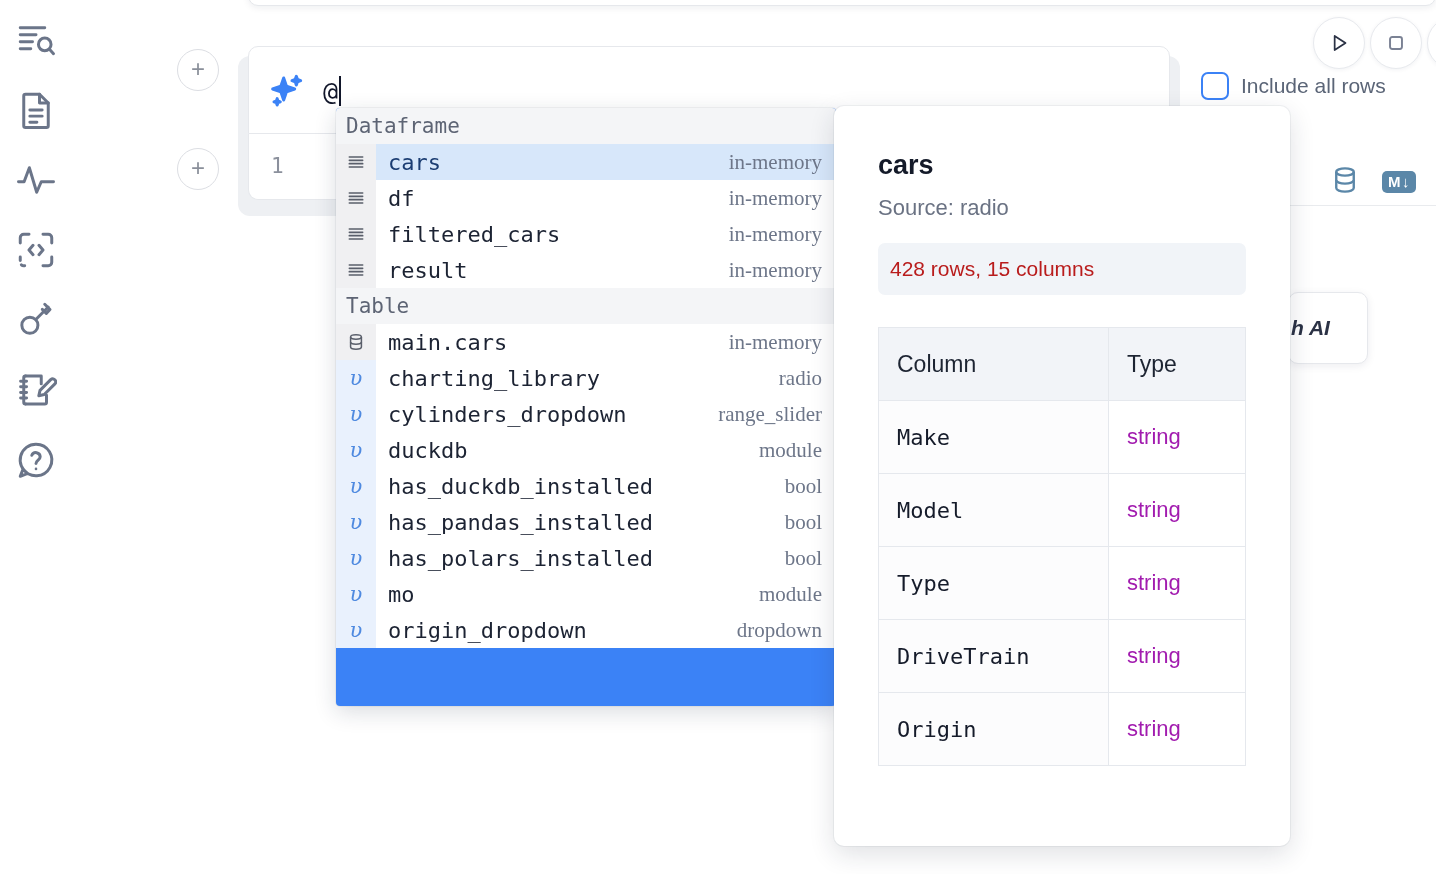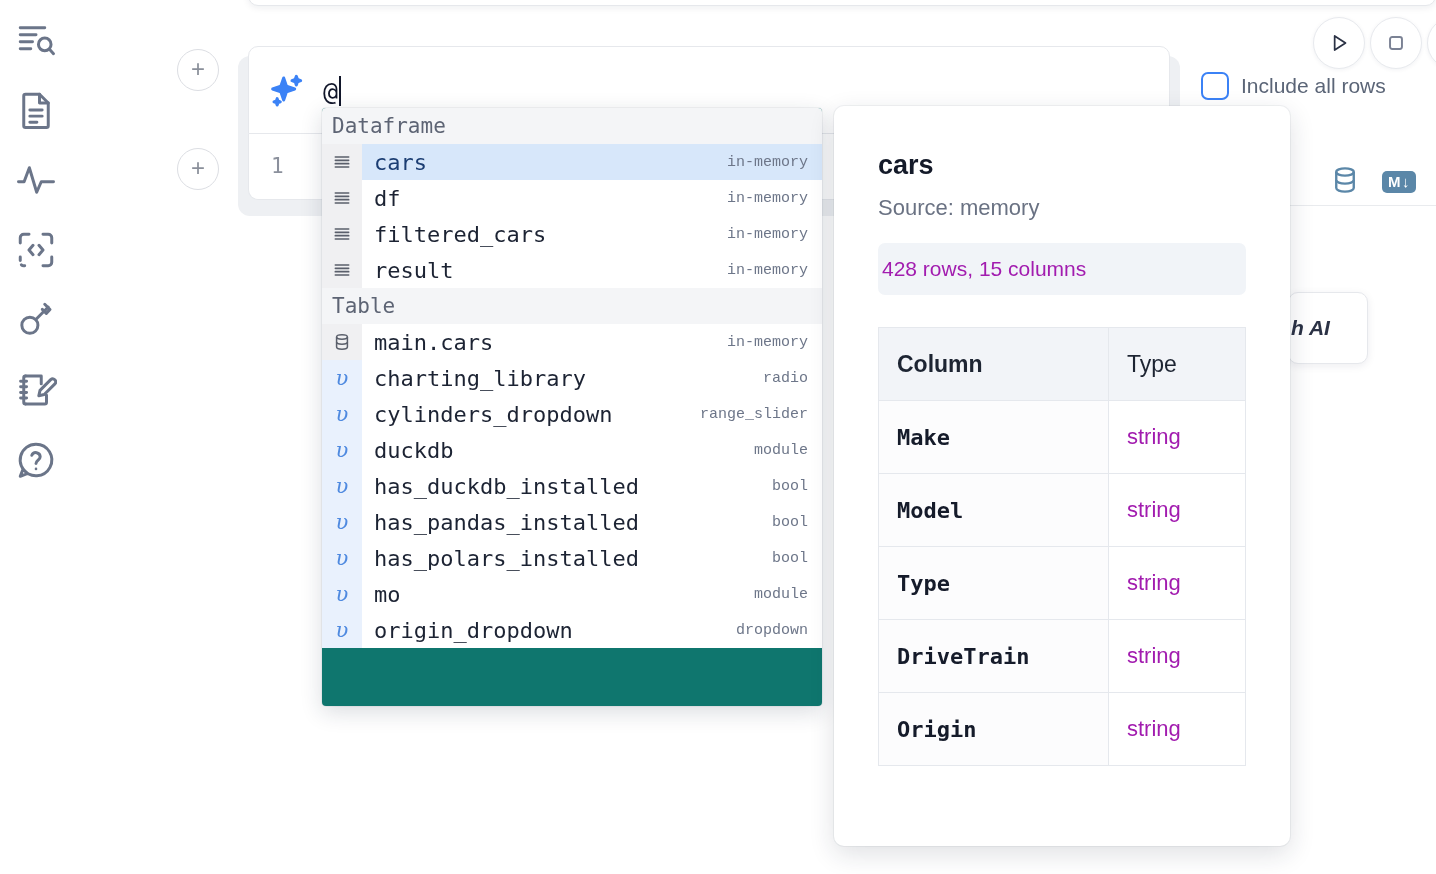--- a/index.html
+++ b/index.html
@@ -214,23 +214,23 @@
     font-weight: 700;
     color: #2b3245;
     white-space: nowrap;
     margin-left: -4px;
     font-style: italic;
   }
 
   
   .ac {
     position: absolute;
-    left: 322px; top: 108px;
+    left: 336px; top: 108px;
     width: 500px; height: 598px;
-    background: #0f766e;
+    background: #3b82f6;
     border-radius: 4px;
     box-shadow: 0 6px 22px rgba(25,35,60,0.16), 0 0 0 1px rgba(25,35,60,0.05);
     overflow: hidden;
     z-index: 10;
   }
   .ac-section {
     height: 36px;
     background: #f4f5f7;
     display: flex; align-items: center;
     padding-left: 10px;
@@ -262,22 +262,22 @@
   .ac-label {
     font-family: "DejaVu Sans Mono", monospace;
     font-size: 22px;
     color: #1c2333;
     padding-left: 12px;
     white-space: nowrap;
   }
   .ac-item.selected .ac-label { color: #1b3d72; }
   .ac-type {
     margin-left: auto;
-    font-family: Liberation Mono, monospace;
-    font-size: 15px;
+    font-family: Liberation Serif, serif;
+    font-size: 21px;
     color: #6d7689;
     padding-right: 14px;
     white-space: nowrap;
   }
 
   
   .preview {
     position: absolute;
     left: 834px; top: 106px;
     width: 456px; height: 740px;
@@ -295,23 +295,23 @@
     margin-bottom: 14px;
   }
   .pv-source {
     font-size: 22px;
     color: #6a7283;
     margin-bottom: 22px;
   }
   .pv-stats {
     background: #f1f4f8;
     border-radius: 7px;
-    padding: 14px 4px;
+    padding: 14px 12px;
     font-size: 21px;
-    color: #a21caf;
+    color: #b91c1c;
     margin-bottom: 32px;
   }
   .pv-table {
     border: 1px solid #e5e8ed;
     border-radius: 3px;
     border-collapse: collapse;
     width: 368px;
   }
   .pv-table th, .pv-table td {
     border: 1px solid #e5e8ed;
@@ -330,21 +330,21 @@
     font-family: "DejaVu Sans Mono", monospace;
     font-size: 22px;
     color: #151b2a;
     background: #fcfcfd;
   }
   .pv-table td.col-type {
     font-size: 22px;
     color: #a21caf;
     background: #ffffff;
   }
-  .pv-table th:first-child, .pv-table td:first-child { width: 230px; font-weight: bold; }
+  .pv-table th:first-child, .pv-table td:first-child { width: 230px; }
 </style>
 </head>
 <body>
 
 <div id="root">
 
   <nav class="rail">
 
     <div class="rail-btn">
       <svg width="42" height="42" viewBox="0 0 24 24" fill="none" stroke="currentColor" stroke-width="1.7" stroke-linecap="round">
@@ -557,21 +557,21 @@
       <div class="ac-item var">
         <span class="ac-gutter">υ</span>
         <span class="ac-label">origin_dropdown</span>
         <span class="ac-type">dropdown</span>
       </div>
     </div>
 
   <aside class="preview">
     <div class="preview-inner">
       <div class="pv-title">cars</div>
-      <div class="pv-source">Source: memory</div>
+      <div class="pv-source">Source: radio</div>
       <div class="pv-stats">428 rows, 15 columns</div>
       <table class="pv-table">
         <thead>
           <tr>
             <th>Column</th>
             <th>Type</th>
           </tr>
         </thead>
         <tbody id="preview-body">
             <tr>

